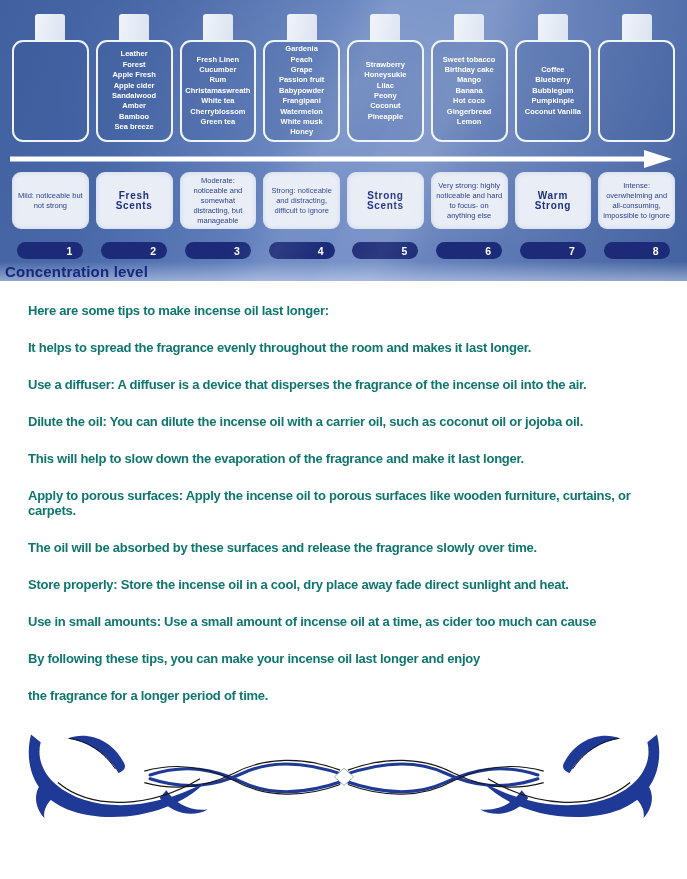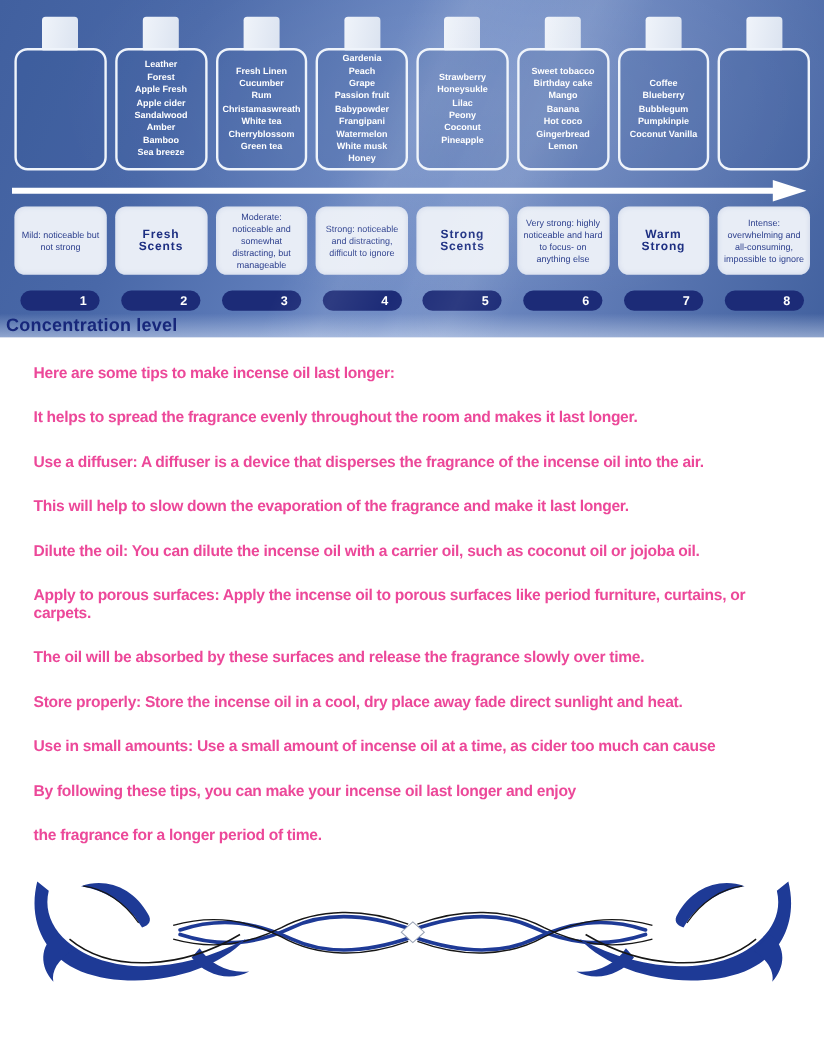--- a/index.html
+++ b/index.html
@@ -39,21 +39,21 @@
   .pills-row{margin-top:13px;}
   .pill{height:17px;width:86%;margin:0 auto;background:#1c2b77;border-radius:9px;
     display:flex;align-items:center;justify-content:flex-end;padding-right:11px;
     box-sizing:border-box;color:#fff;font-size:10.5px;font-weight:bold;}
 
   .axis-title{margin:4px 0 0 5px;font-size:15px;font-weight:bold;color:#17277b;letter-spacing:0.2px;}
 
   
   .tips{padding:22px 20px 0 28px;}
   .tips p{margin:0 0 22px 0;font-weight:bold;font-size:13px;line-height:15px;
-    letter-spacing:-0.25px;color:#ec4899;}
+    letter-spacing:-0.25px;color:#0f766e;}
 
   
   .flourish{margin-top:2px;text-align:center;}
   .flourish svg{display:block;margin:0 auto;}
 </style>
 </head>
 <body>
 
 <div class="page">
 
@@ -190,23 +190,23 @@
         </div>
     </div>
 
     <div class="axis-title">Concentration level</div>
   </div>
 
   <div class="tips">
     <p>Here are some tips to make incense oil last longer:</p>
     <p>It helps to spread the fragrance evenly throughout the room and makes it last longer.</p>
     <p>Use a diffuser: A diffuser is a device that disperses the fragrance of the incense oil into the air.</p>
+    <p>Dilute the oil: You can dilute the incense oil with a carrier oil, such as coconut oil or jojoba oil.</p>
     <p>This will help to slow down the evaporation of the fragrance and make it last longer.</p>
-    <p>Dilute the oil: You can dilute the incense oil with a carrier oil, such as coconut oil or jojoba oil.</p>
-    <p>Apply to porous surfaces: Apply the incense oil to porous surfaces like period furniture, curtains, or carpets.</p>
+    <p>Apply to porous surfaces: Apply the incense oil to porous surfaces like wooden furniture, curtains, or carpets.</p>
     <p>The oil will be absorbed by these surfaces and release the fragrance slowly over time.</p>
     <p>Store properly: Store the incense oil in a cool, dry place away fade direct sunlight and heat.</p>
     <p>Use in small amounts: Use a small amount of incense oil at a time, as cider too much can cause</p>
     <p>By following these tips, you can make your incense oil last longer and enjoy</p>
     <p>the fragrance for a longer period of time.</p>
   </div>
 
   <div class="flourish">
     <svg width="670" height="96" viewBox="0 0 680 100">
       <defs>

